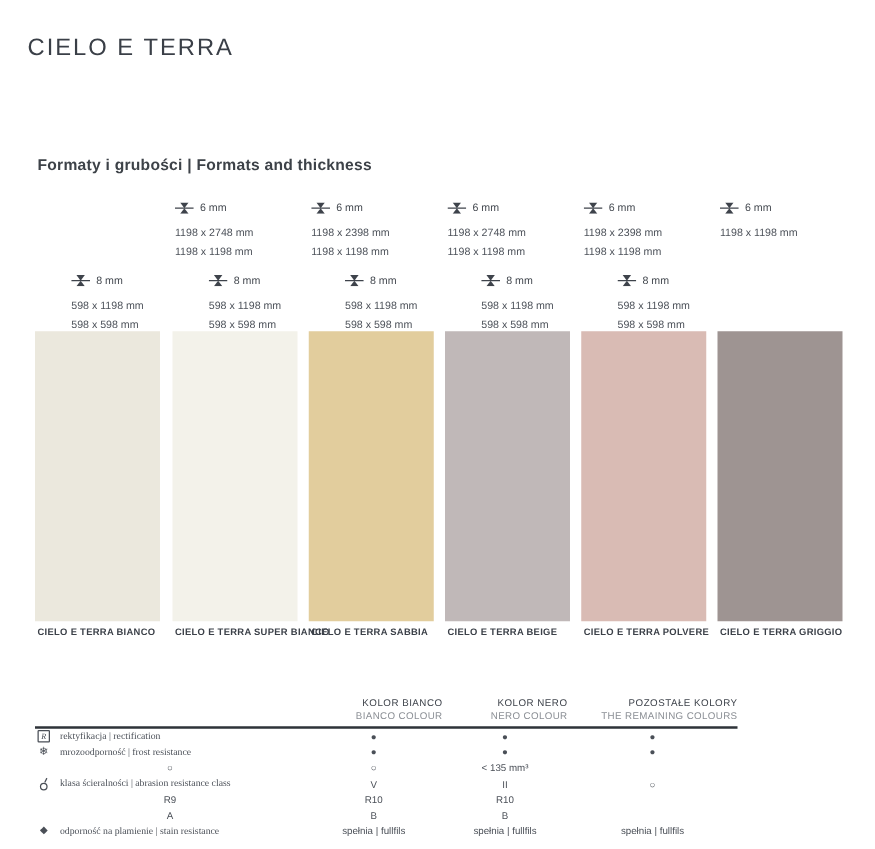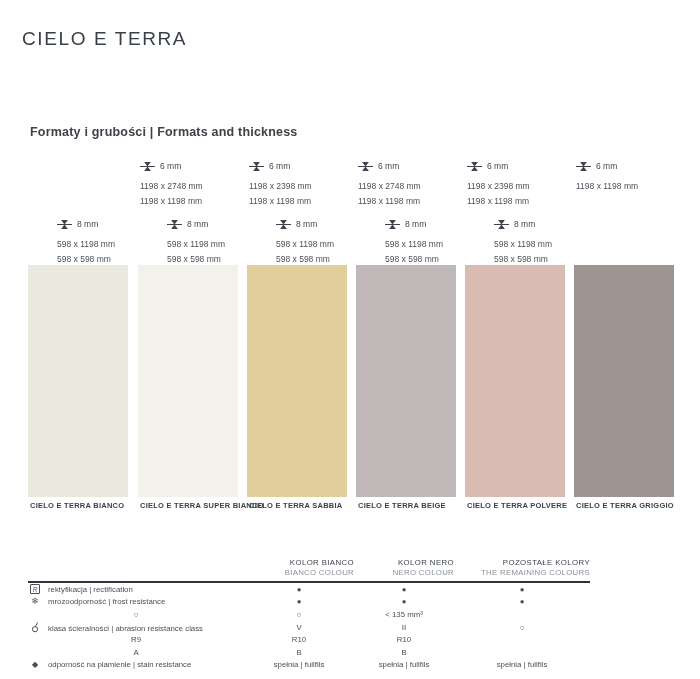--- a/index.html
+++ b/index.html
@@ -29,21 +29,21 @@
     font-size:7.5px;font-weight:bold;color:#3c4149;letter-spacing:0.25px;white-space:nowrap;
   }
   
   .spec{position:absolute;left:28px;top:558px;width:562px;}
   .spec-grid{display:grid;grid-template-columns:216px 110px 100px 136px;align-items:center;}
   .hcell{text-align:right;padding-bottom:4px;}
   .hcell .pl{font-size:7.8px;color:#3e434b;letter-spacing:0.4px;line-height:9.5px;}
   .hcell .en{font-size:7.8px;color:#8b8f95;letter-spacing:0.3px;line-height:9.5px;}
   .spec-rule{border-top:2px solid #2e3339;width:562px;height:0;}
   .spec-row{height:12.6px;}
-  .rlabel{display:flex;align-items:flex-end;gap:6px;font-size:7.8px;color:#4a4f57;white-space:nowrap;}
+  .rlabel{display:flex;align-items:flex-start;gap:6px;font-size:7.8px;color:#4a4f57;white-space:nowrap;font-family:Liberation Serif, serif;}
   .icon-cell{width:14px;display:flex;justify-content:center;align-items:center;flex:0 0 auto;}
   .icon-box{
     display:inline-flex;width:8px;height:8px;border:1px solid #4a4f57;border-radius:1px;
     align-items:center;justify-content:center;font-size:6.5px;font-style:normal;color:#4a4f57;
   }
   .glyph-icon{font-size:9px;color:#4a4f57;line-height:1;}
   .glyph-icon.small{font-size:8px;}
   .val{text-align:center;font-size:7.8px;color:#4a4f57;white-space:nowrap;}
 </style>
 </head>

